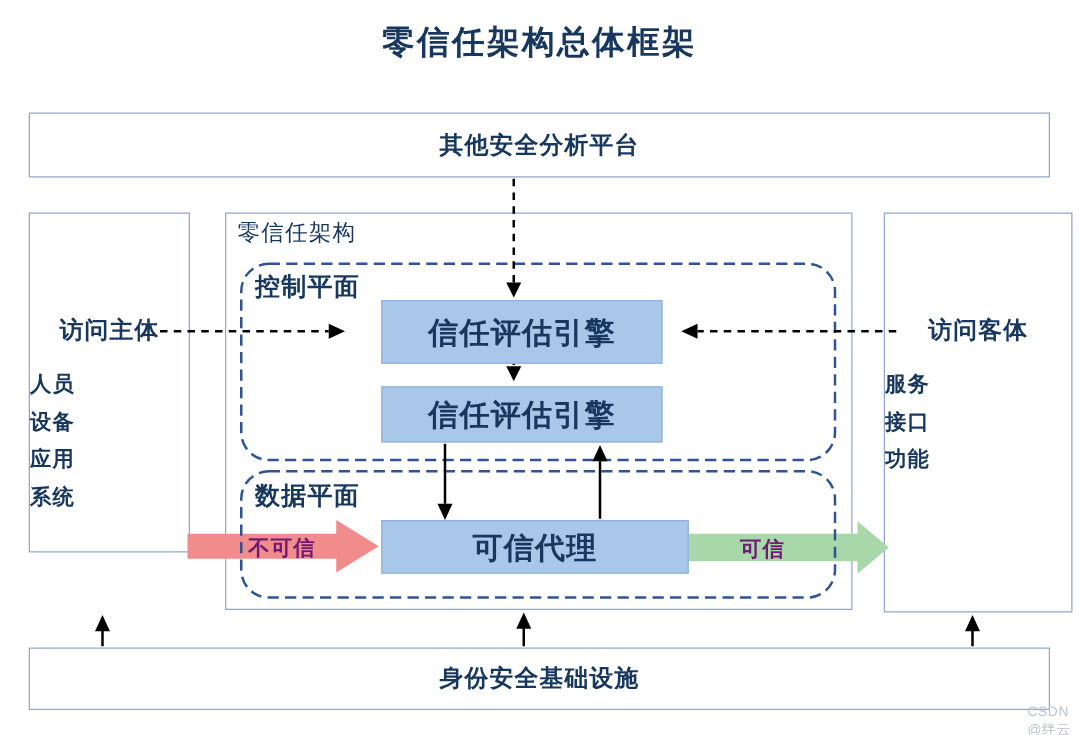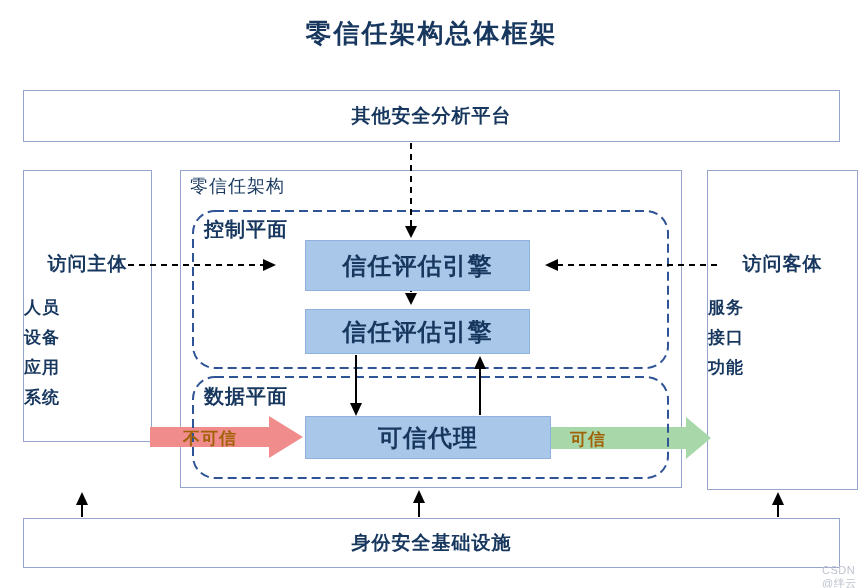--- a/index.html
+++ b/index.html
@@ -35,21 +35,21 @@
   .plane-label{
     position:absolute;font-size:20px;font-weight:bold;letter-spacing:1px;z-index:3;
   }
   .blue-box{
     position:absolute;background:#A9C7E8;border:1px solid #8FB2DC;box-sizing:border-box;
     display:flex;align-items:center;justify-content:center;
     font-size:24px;font-weight:bold;letter-spacing:1px;color:#17375E;z-index:3;
   }
   .flow-label{
     position:absolute;font-size:17px;font-weight:bold;letter-spacing:1px;
-    color:#a16207;z-index:3;text-align:left;
+    color:#701a75;z-index:3;text-align:center;
   }
   #arrow-layer{position:absolute;left:0;top:0;z-index:2;pointer-events:none;}
   #watermark{
     position:absolute;left:822px;top:564px;font-size:11px;color:#BDC3CD;z-index:4;
     letter-spacing:0.5px;
   }
 </style>
 </head>
 <body>
 

